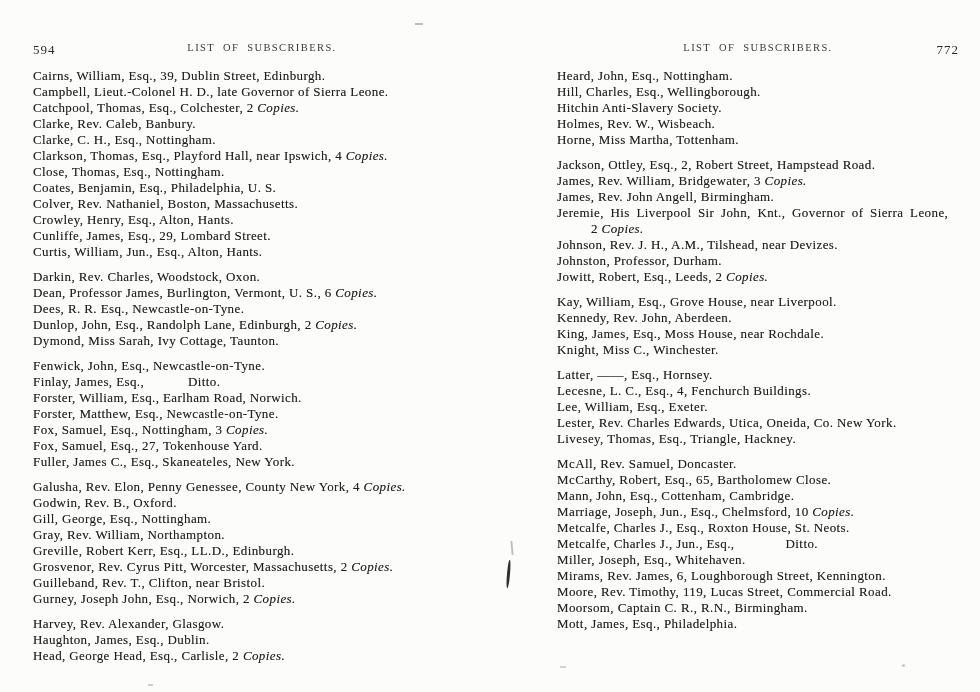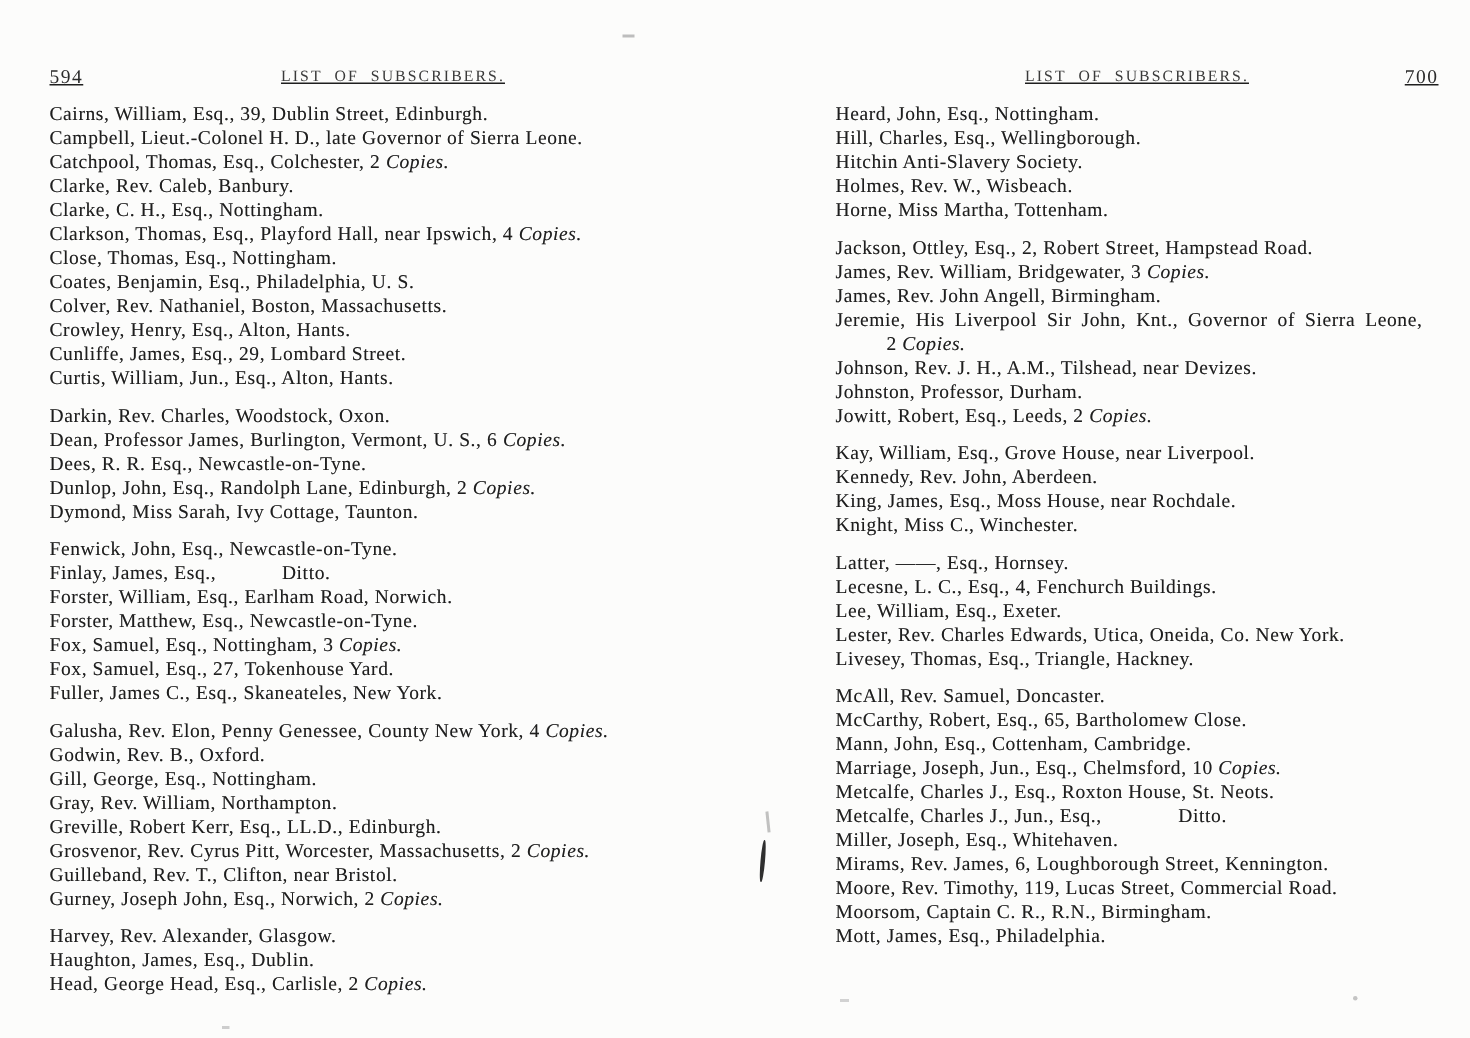--- a/index.html
+++ b/index.html
@@ -13,24 +13,23 @@
     color: #1e1e1e;
   }
   .page {
     position: absolute;
     top: 42px;
   }
   .page-left  { left: 33px;  width: 458px; }
   .page-right { left: 557px; width: 402px; }
   .page-header {
     display: flex;
-    align-items: center;
+    align-items: flex-start;
     height: 18px;
     margin-bottom: 8px;
-    text-decoration: underline;
   }
   .pagenum {
     width: 40px;
     font-size: 13px;
     letter-spacing: 1px;
     color: #2b2b2b;
   }
   .pagenum.right-side { text-align: right; }
   .running-head {
     flex: 1;
@@ -132,21 +131,21 @@
           <div class="entry">Haughton, James, Esq., Dublin.</div>
           <div class="entry">Head, George Head, Esq., Carlisle, 2 <i>Copies.</i></div>
         </div>
       </div>
   </div>
 
   <div class="page page-right">
     <div class="page-header">
       <span class="pagenum"></span>
       <span class="running-head">LIST OF SUBSCRIBERS.</span>
-      <span class="pagenum right-side">700</span>
+      <span class="pagenum right-side">772</span>
     </div>
     <div class="page-body">
         <div class="group">
           <div class="entry">Heard, John, Esq., Nottingham.</div>
           <div class="entry">Hill, Charles, Esq., Wellingborough.</div>
           <div class="entry">Hitchin Anti-Slavery Society.</div>
           <div class="entry">Holmes, Rev. W., Wisbeach.</div>
           <div class="entry">Horne, Miss Martha, Tottenham.</div>
         </div>
         <div class="group">

